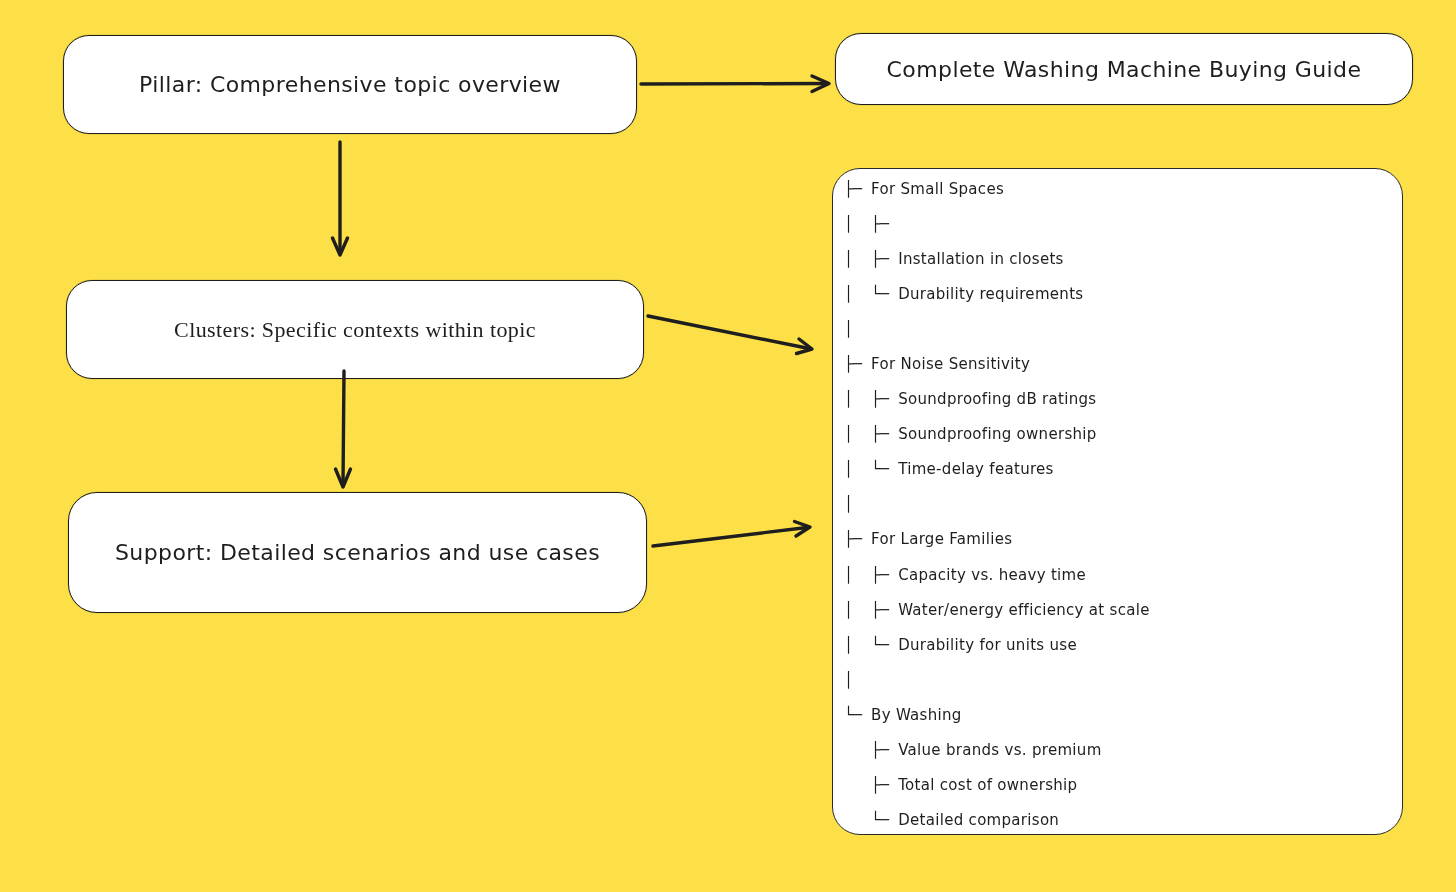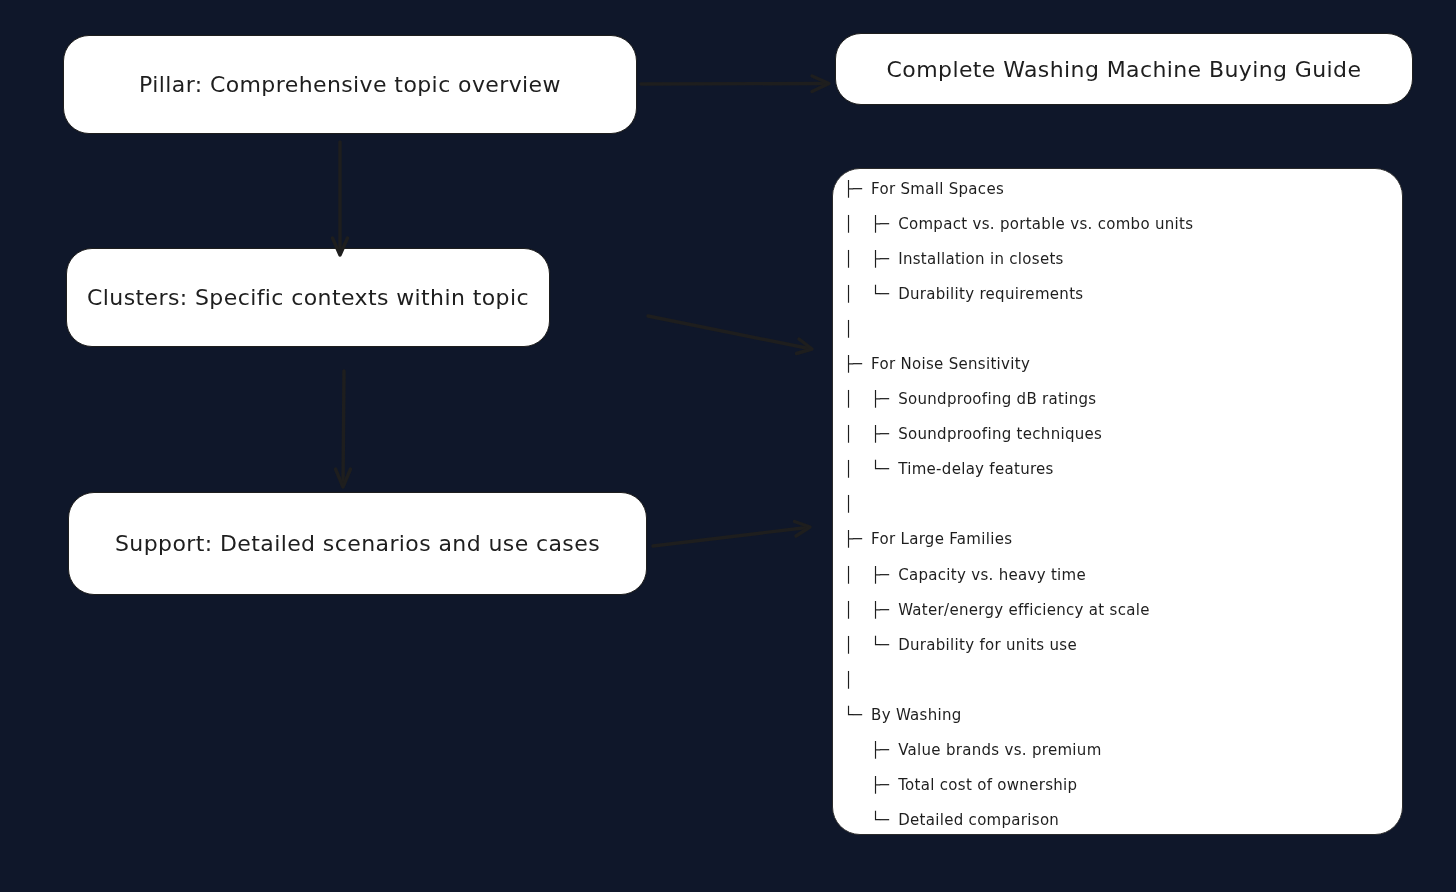--- a/index.html
+++ b/index.html
@@ -11,40 +11,40 @@
     width: 1456px;
     height: 892px;
     font-family: "DejaVu Sans", sans-serif;
     color: #1e1e1e;
     overflow: hidden;
   }
   .canvas {
     position: relative;
     width: 1456px;
     height: 892px;
-    background: #0f172a;
+    background: #fde047;
   }
   .node {
     position: absolute;
     background: #ffffff;
     border: 1.7px solid #1e1e1e;
     border-radius: 26px;
     display: flex;
     align-items: center;
     justify-content: center;
     text-align: center;
     font-size: 22px;
     letter-spacing: 0.4px;
     box-sizing: border-box;
     box-shadow: 0 0 0 0.5px rgba(30,30,30,0.15);
   }
   #pillar-box   { left: 63px;  top: 35px;  width: 574px; height: 99px;  }
   #guide-box    { left: 835px; top: 33px;  width: 578px; height: 72px; }
-  #clusters-box { left: 66px;  top: 248px; width: 484px; height: 99px;  }
-  #support-box  { left: 68px;  top: 492px; width: 579px; height: 103px; }
+  #clusters-box { left: 66px;  top: 280px; width: 578px; height: 99px; font-family: Liberation Serif, serif;  }
+  #support-box  { left: 68px;  top: 492px; width: 579px; height: 121px; border-radius: 29px; }
   #tree-box {
     position: absolute;
     left: 832px; top: 168px; width: 571px; height: 667px;
     background: #ffffff;
     border: 1.3px solid #2b2b2b;
     border-radius: 28px;
     box-sizing: border-box;
     padding: 2px 0 0 11px;
     overflow: hidden;
   }
@@ -96,27 +96,27 @@
   <div class="node" id="support-box">
     <span>Support: Detailed scenarios and use cases</span>
   </div>
 
   <div class="node" id="guide-box">
     <span>Complete Washing Machine Buying Guide</span>
   </div>
 
   <div id="tree-box">
     <div class="tree-row"><span class="tree-prefix">├─ </span><span class="tree-label">For Small Spaces</span></div>
-    <div class="tree-row"><span class="tree-prefix">│  ├─ </span><span class="tree-label">Compact vs. portable vs. combo units</span></div>
+    <div class="tree-row"><span class="tree-prefix">│  ├─ </span></div>
     <div class="tree-row"><span class="tree-prefix">│  ├─ </span><span class="tree-label">Installation in closets</span></div>
     <div class="tree-row"><span class="tree-prefix">│  └─ </span><span class="tree-label">Durability requirements</span></div>
     <div class="tree-row"><span class="tree-prefix">│</span><span class="tree-label"></span></div>
     <div class="tree-row"><span class="tree-prefix">├─ </span><span class="tree-label">For Noise Sensitivity</span></div>
     <div class="tree-row"><span class="tree-prefix">│  ├─ </span><span class="tree-label">Soundproofing dB ratings</span></div>
-    <div class="tree-row"><span class="tree-prefix">│  ├─ </span><span class="tree-label">Soundproofing techniques</span></div>
+    <div class="tree-row"><span class="tree-prefix">│  ├─ </span><span class="tree-label">Soundproofing ownership</span></div>
     <div class="tree-row"><span class="tree-prefix">│  └─ </span><span class="tree-label">Time-delay features</span></div>
     <div class="tree-row"><span class="tree-prefix">│</span><span class="tree-label"></span></div>
     <div class="tree-row"><span class="tree-prefix">├─ </span><span class="tree-label">For Large Families</span></div>
     <div class="tree-row"><span class="tree-prefix">│  ├─ </span><span class="tree-label">Capacity vs. heavy time</span></div>
     <div class="tree-row"><span class="tree-prefix">│  ├─ </span><span class="tree-label">Water/energy efficiency at scale</span></div>
     <div class="tree-row"><span class="tree-prefix">│  └─ </span><span class="tree-label">Durability for units use</span></div>
     <div class="tree-row"><span class="tree-prefix">│</span><span class="tree-label"></span></div>
     <div class="tree-row"><span class="tree-prefix">└─ </span><span class="tree-label">By Washing</span></div>
     <div class="tree-row"><span class="tree-prefix">   ├─ </span><span class="tree-label">Value brands vs. premium</span></div>
     <div class="tree-row"><span class="tree-prefix">   ├─ </span><span class="tree-label">Total cost of ownership</span></div>

